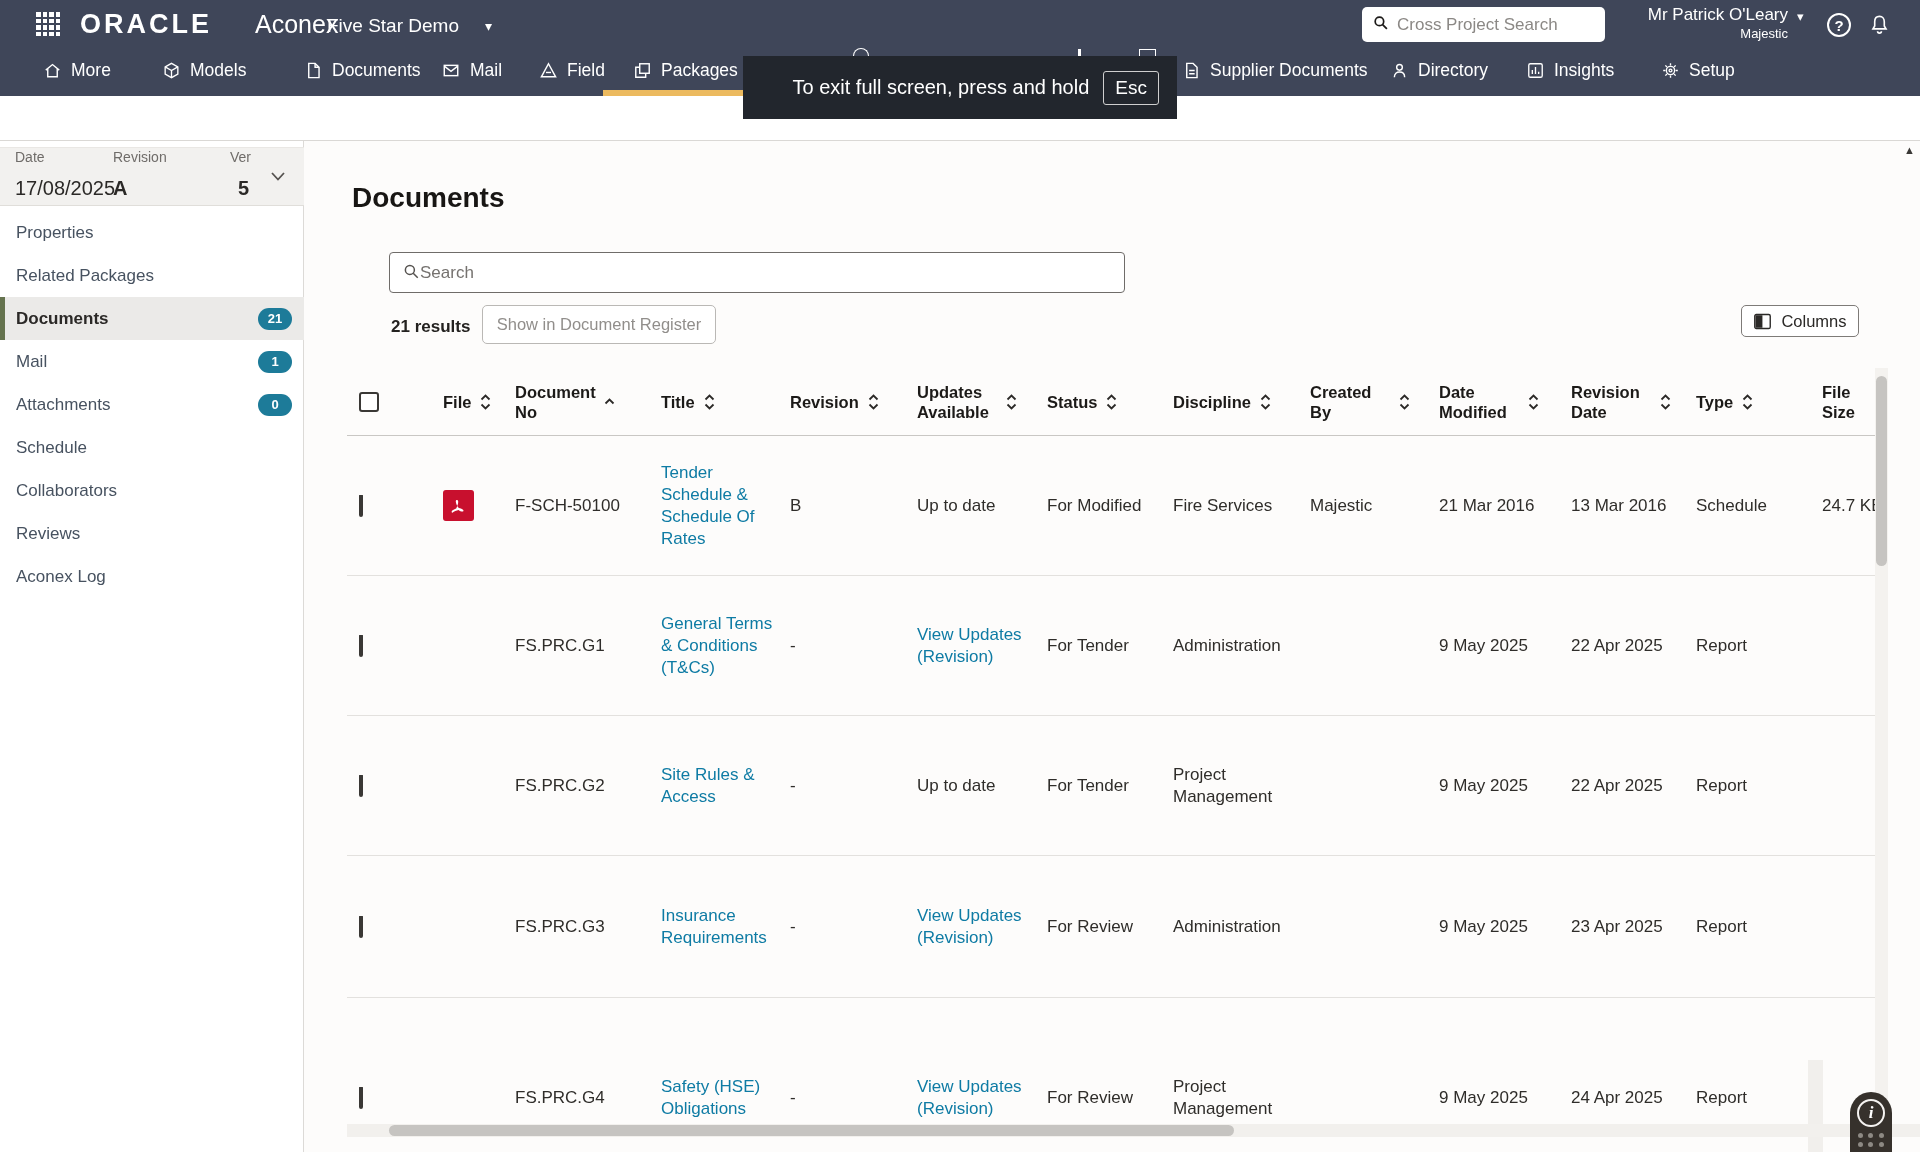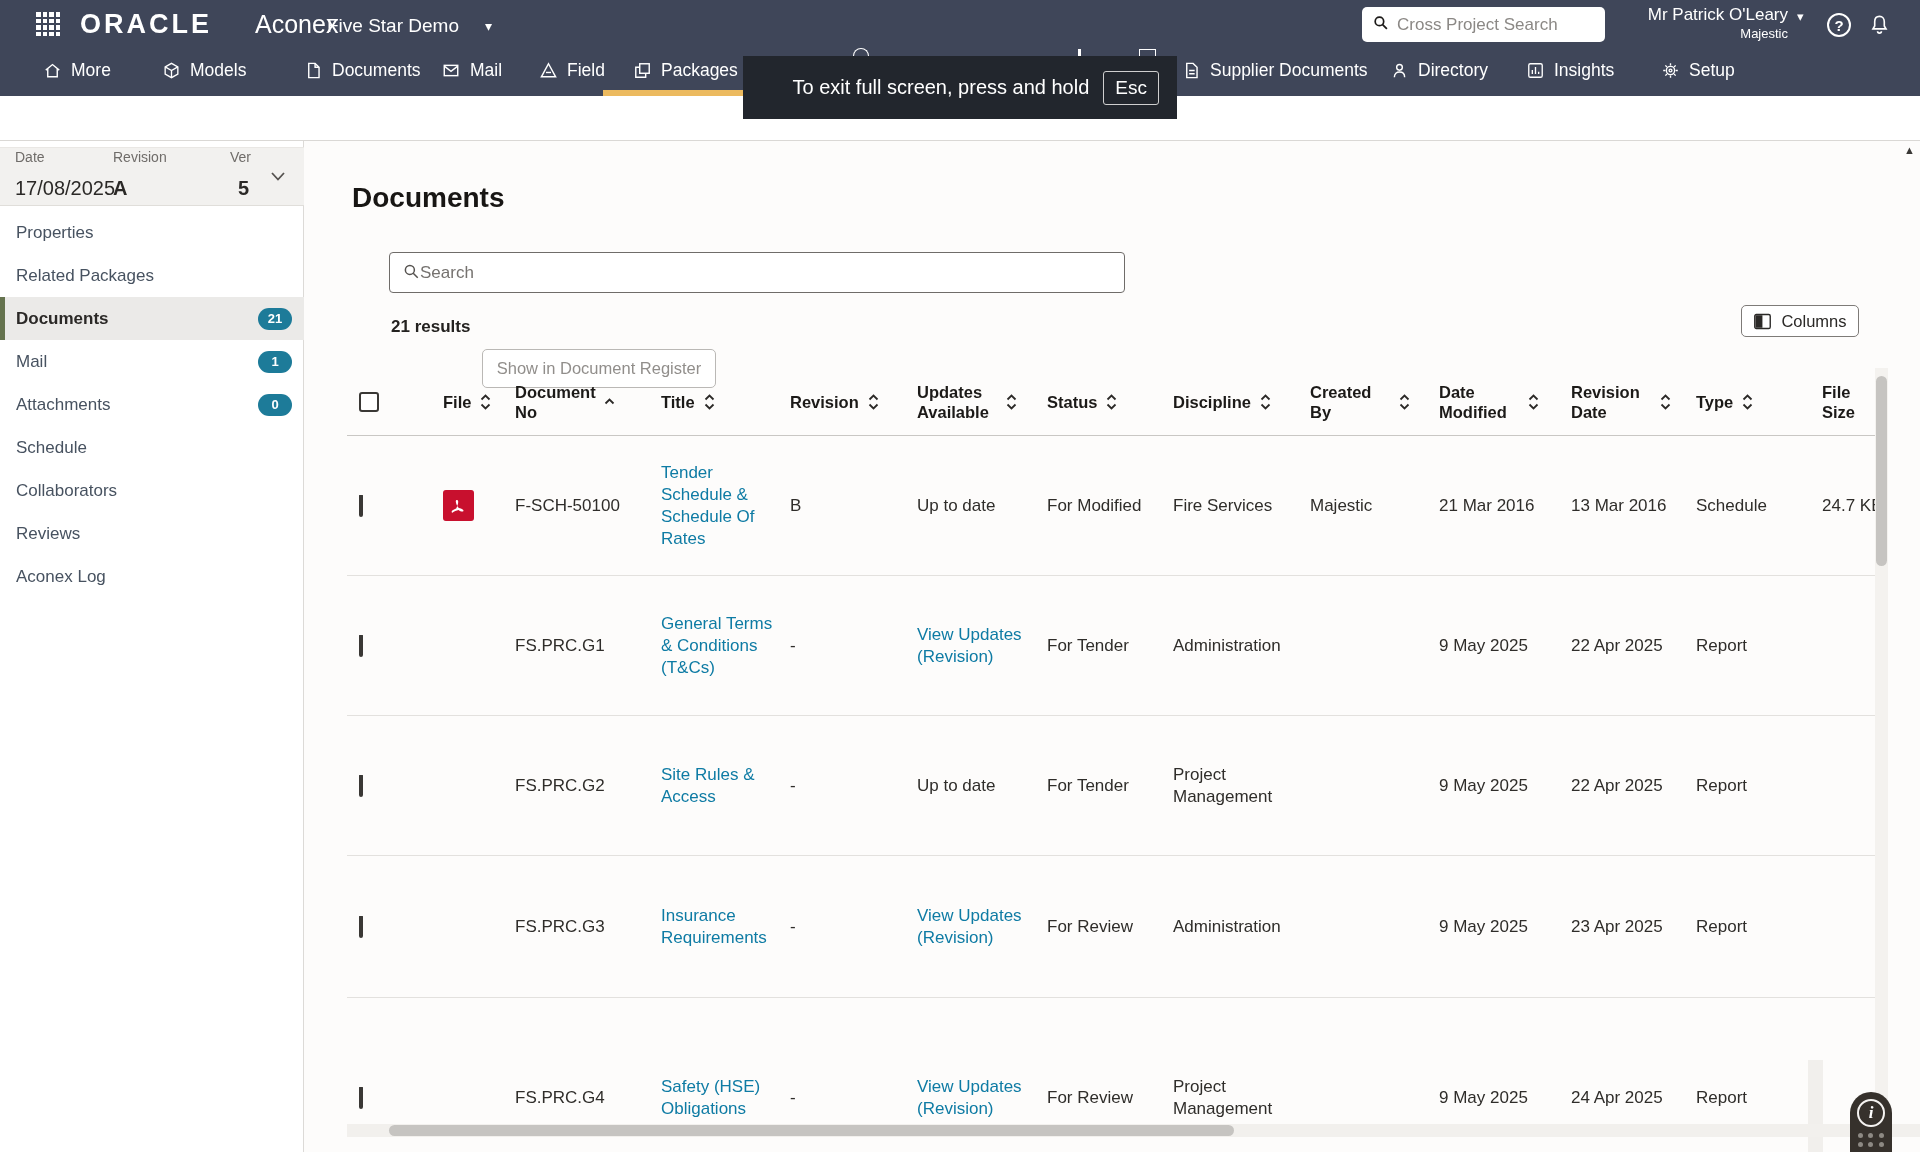--- a/index.html
+++ b/index.html
@@ -61,21 +61,21 @@
     font-size:13px; font-weight:bold; display:flex; align-items:center; justify-content:center; padding:0 8px; }
 
   
   .main-heading { position:absolute; left:352px; top:182px; font-size:28px; font-weight:bold; color:#181614; }
   .doc-search { position:absolute; left:389px; top:252px; width:736px; height:41px; border:1px solid #6f6c69; border-radius:4px;
     background:#fff; display:flex; align-items:center; padding:0 12px; gap:0; }
   .doc-search input { border:none; outline:none; font-size:17px; width:650px; font-family:inherit; color:#33302e; background:transparent; }
   .doc-search input::placeholder { color:#75726f; }
   .results-count { position:absolute; left:391px; top:317px; font-size:17px; font-weight:bold; color:#242220; }
   .register-btn { position:absolute; left:482px; top:305px; width:234px; height:39px; border:1px solid #bab8b5; border-radius:5px;
-    background:#fff; font-size:16.5px; color:#918e8b; font-family:inherit; cursor:default;margin-top:44px; }
+    background:#fff; font-size:16.5px; color:#918e8b; font-family:inherit; cursor:default; }
   .columns-btn { position:absolute; left:1741px; top:305px; width:118px; height:32px; border:1px solid #7e7b78; border-radius:5px;
     background:#fff; display:flex; align-items:center; justify-content:center; gap:9px; font-size:16.5px; color:#2b2927; cursor:pointer; }
 
   
   .tbl { position:absolute; left:347px; top:368px; width:1528px; height:749px; overflow:hidden; background:transparent; }
   .tr { display:grid; grid-template-columns:96px 72px 146px 129px 127px 130px 126px 137px 129px 132px 125px 126px 53px; align-items:center; }
   .tr.head { height:68px; border-bottom:1px solid #c9c7c4; }
   .tr.body-row { border-bottom:1px solid #e3e1de; }
   .r1 { height:140px; } .r2 { height:140px; } .r3 { height:140px; } .r4 { height:142px; } .r5 { height:200px; }
   .th { display:flex; align-items:center; gap:9px; font-size:16.5px; font-weight:bold; color:#1c1a18; line-height:20px; }

